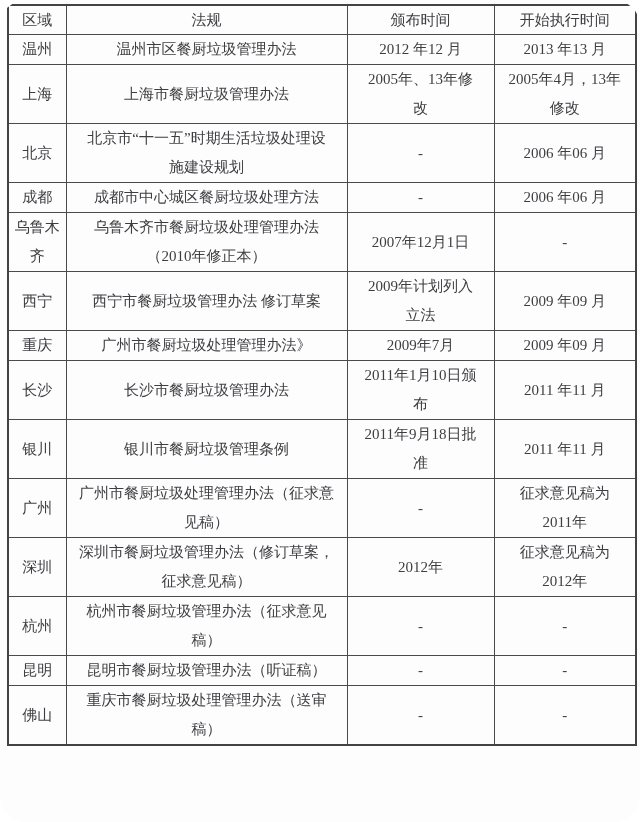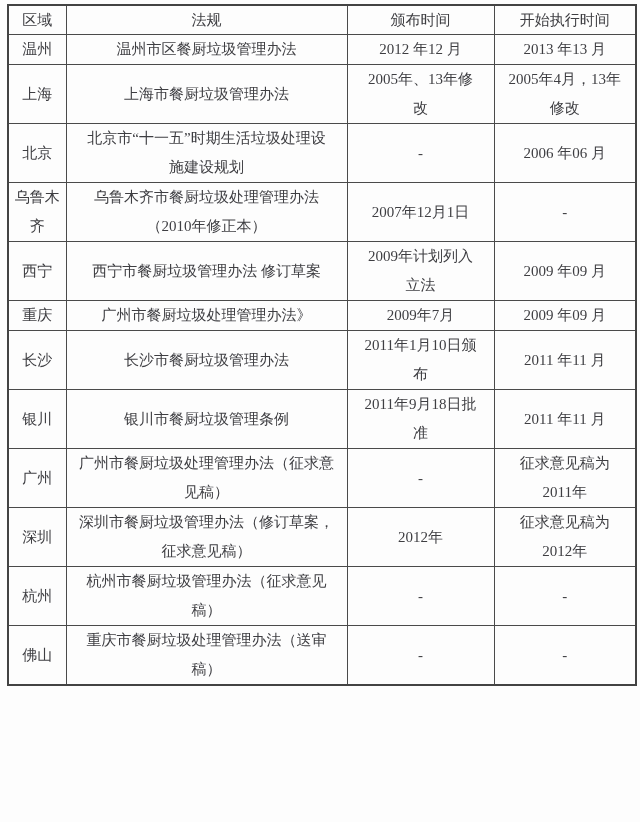--- a/index.html
+++ b/index.html
@@ -10,20 +10,21 @@
   .page {
     position: relative;
     width: 640px;
     height: 822px;
     background: #fdfdfd;
     box-sizing: border-box;
     padding: 4px 5px 2px 7px;
     font-family: "Liberation Serif", "DejaVu Serif", serif;
     color: #3e3e42;
     overflow: hidden;
+    border-radius: 26px;
   }
   table.reg-table {
     border-collapse: collapse;
     table-layout: fixed;
     width: 628px;
     border: 2px solid #434343;
     background: #fdfdfd;
   }
   col.c-region { width: 58px; }
   col.c-law    { width: 281px; }
@@ -85,20 +86,26 @@
 修改</td>
   </tr>
         <tr>
     <td>北京</td>
     <td>北京市“十一五”时期生活垃圾处理设
 施建设规划</td>
     <td>-</td>
     <td>2006 年06 月</td>
   </tr>
         <tr>
+    <td>成都</td>
+    <td>成都市中心城区餐厨垃圾处理方法</td>
+    <td>-</td>
+    <td>2006 年06 月</td>
+  </tr>
+        <tr>
     <td>乌鲁木
 齐</td>
     <td>乌鲁木齐市餐厨垃圾处理管理办法
 （2010年修正本）</td>
     <td>2007年12月1日</td>
     <td>-</td>
   </tr>
         <tr>
     <td>西宁</td>
     <td>西宁市餐厨垃圾管理办法 修订草案</td>
@@ -143,20 +150,26 @@
 2012年</td>
   </tr>
         <tr>
     <td>杭州</td>
     <td>杭州市餐厨垃圾管理办法（征求意见
 稿）</td>
     <td>-</td>
     <td>-</td>
   </tr>
         <tr>
+    <td>昆明</td>
+    <td>昆明市餐厨垃圾管理办法（听证稿）</td>
+    <td>-</td>
+    <td>-</td>
+  </tr>
+        <tr>
     <td>佛山</td>
     <td>重庆市餐厨垃圾处理管理办法（送审
 稿）</td>
     <td>-</td>
     <td>-</td>
   </tr>
       </tbody>
   </table>
 </div>
 

